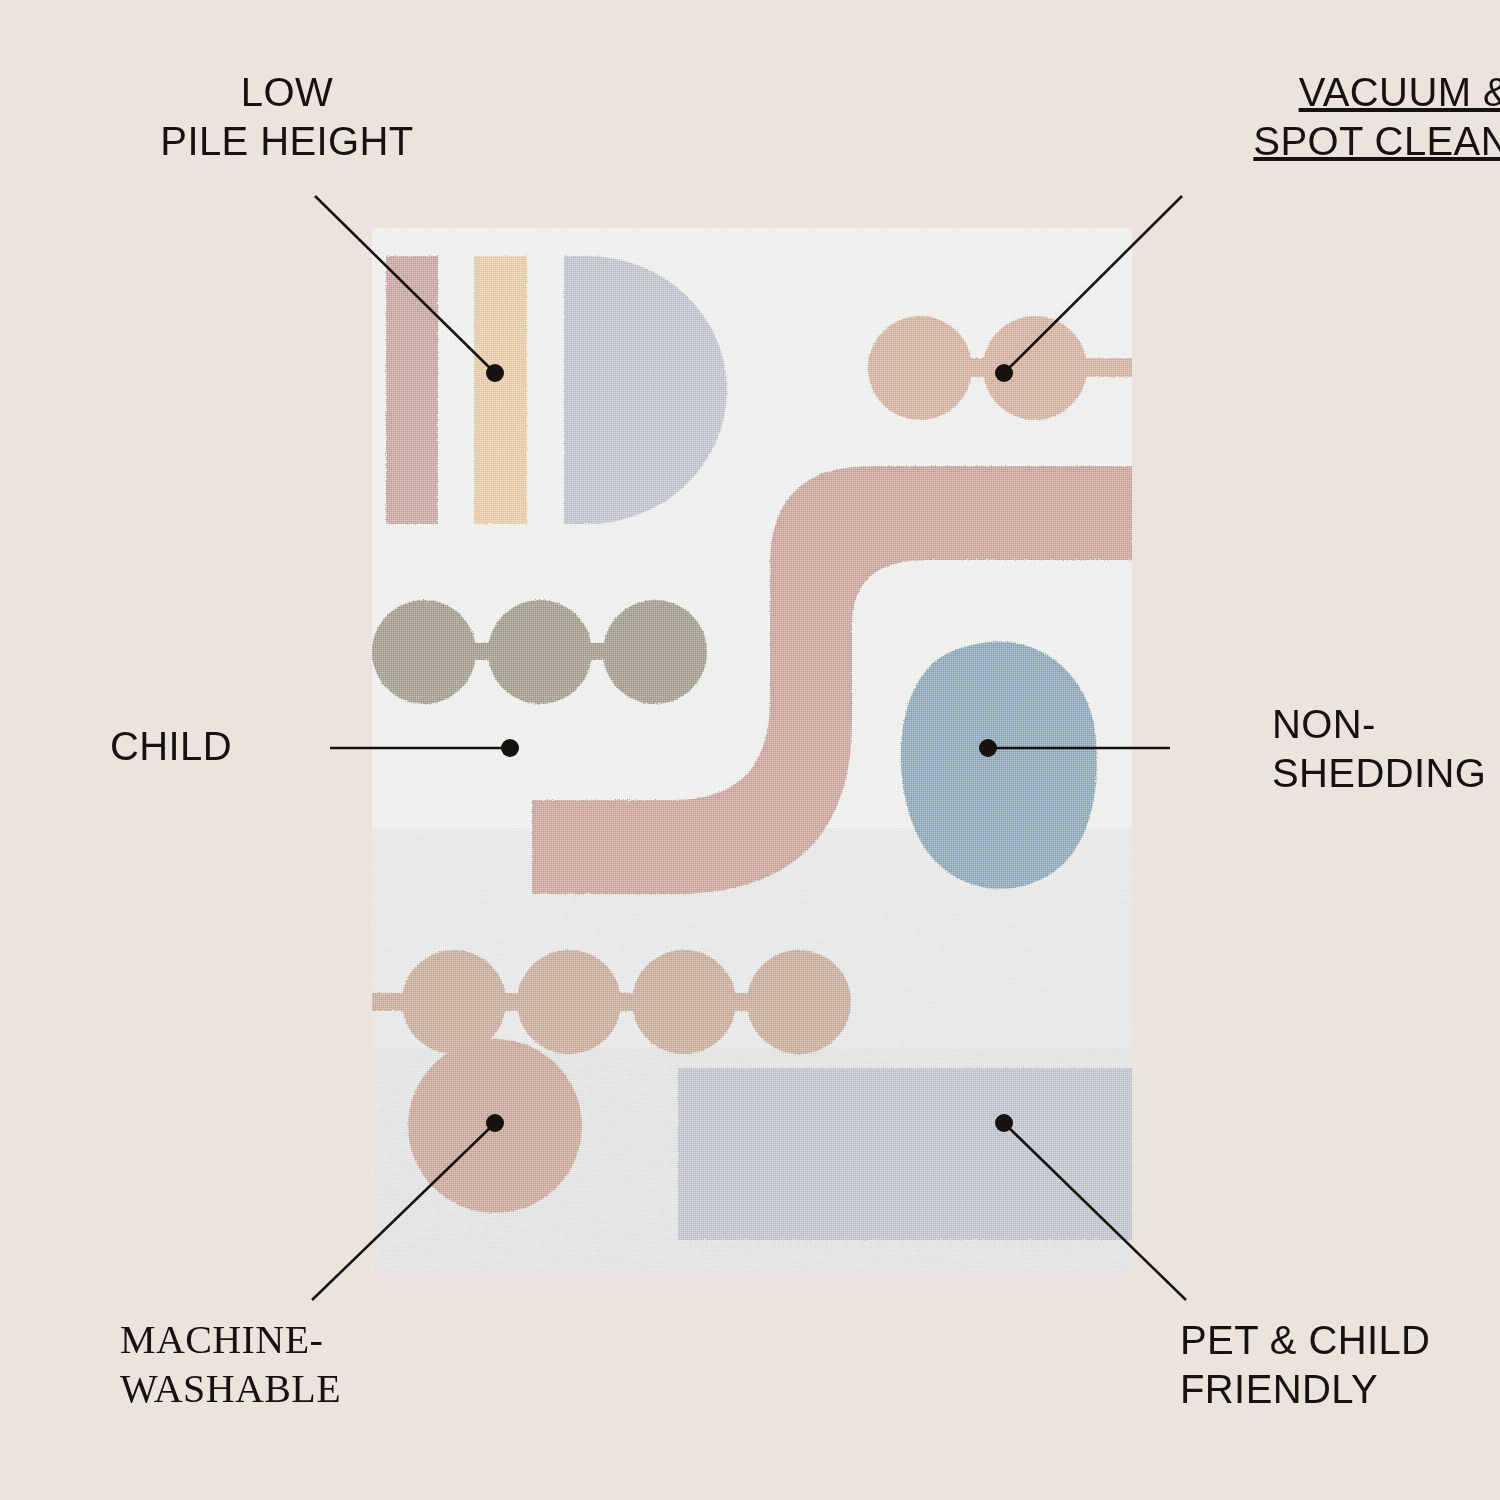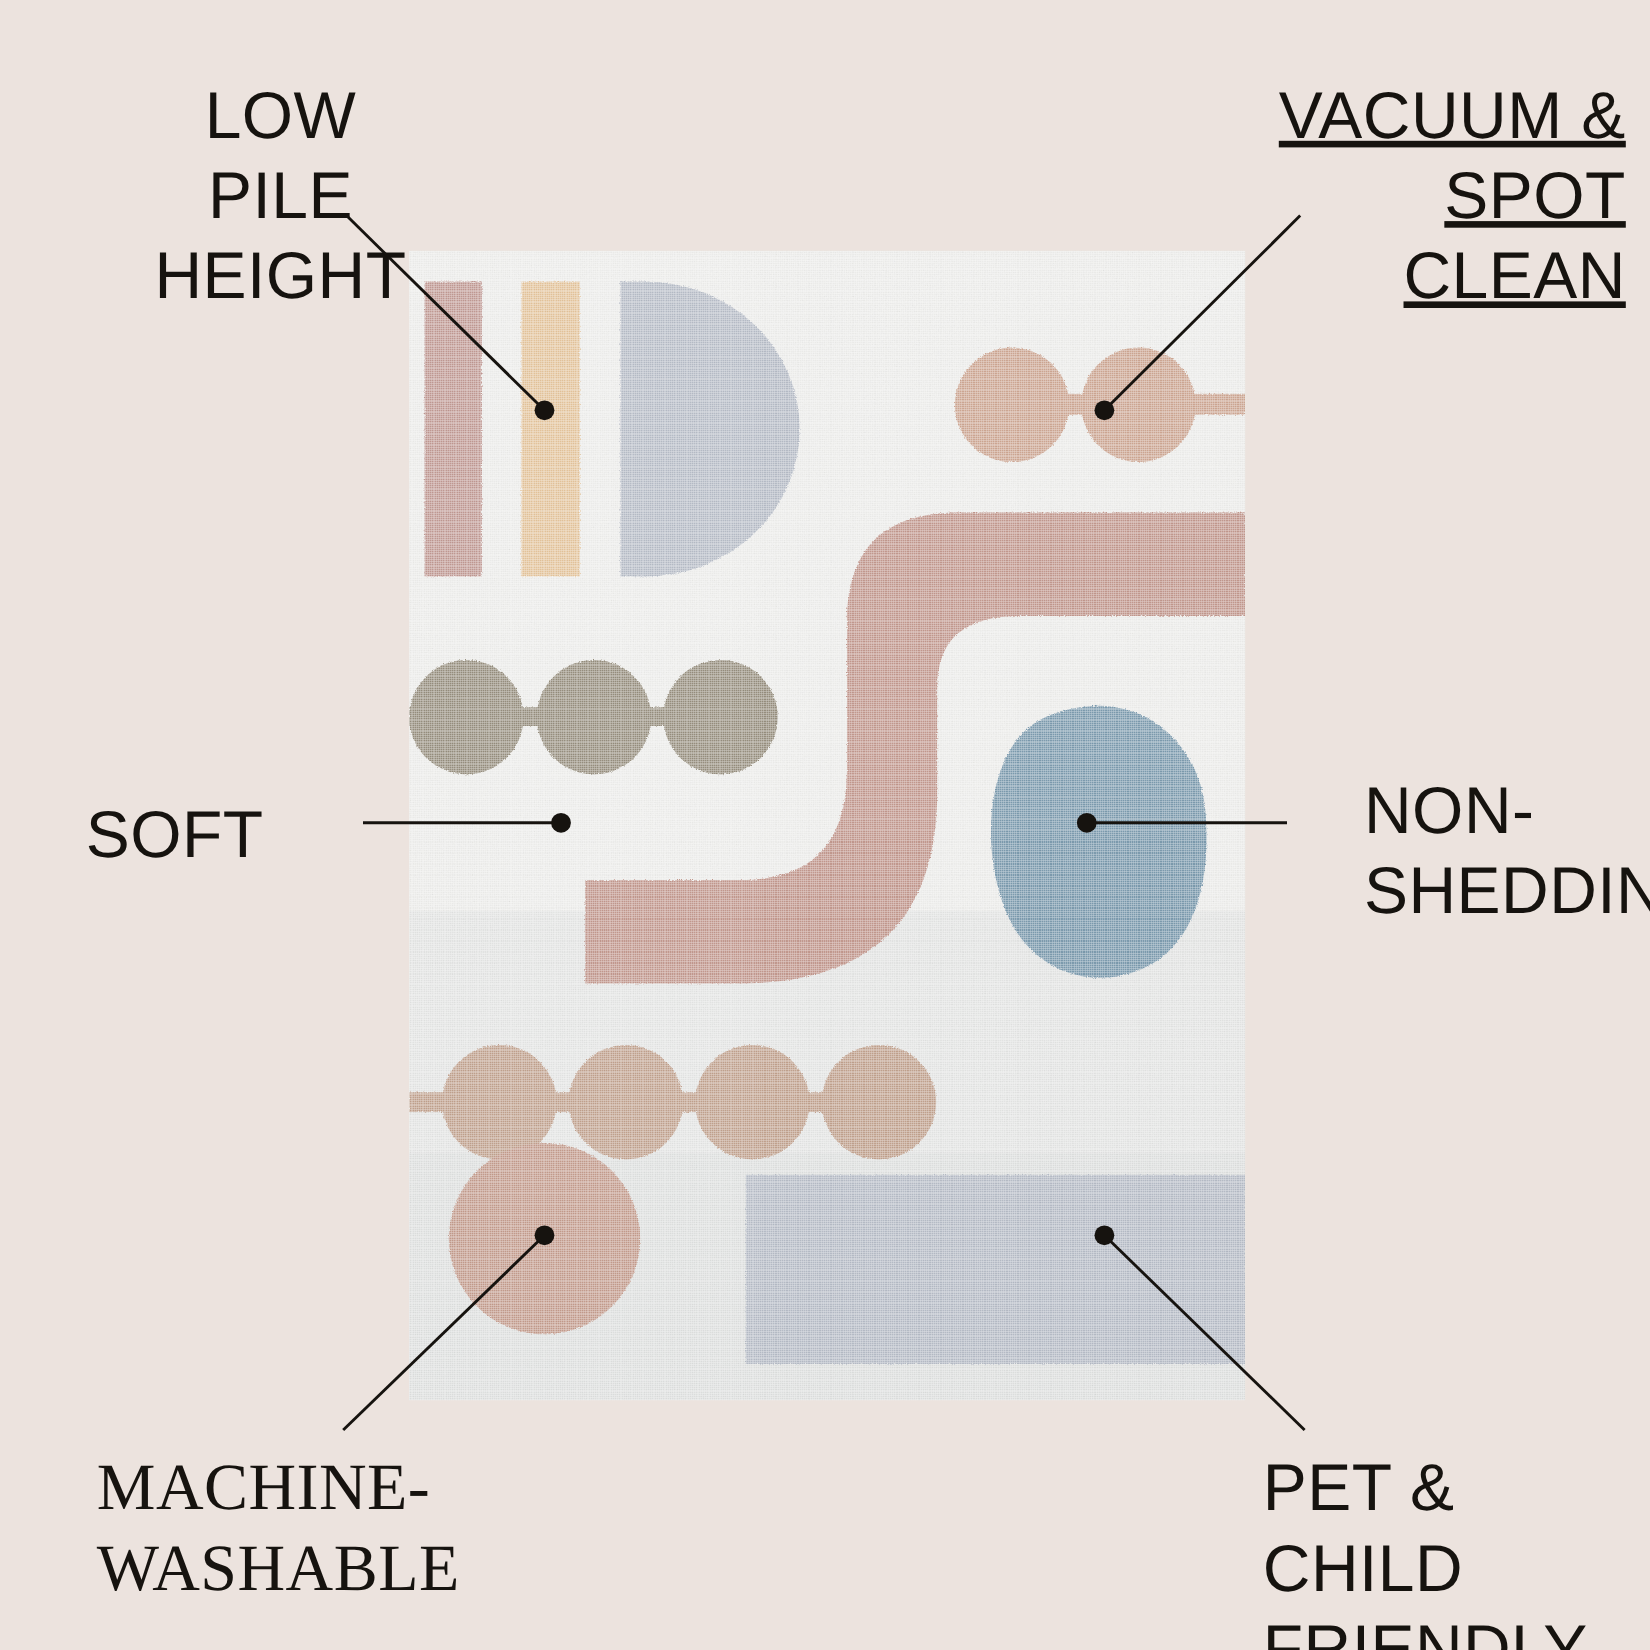--- a/index.html
+++ b/index.html
@@ -19,24 +19,25 @@
     height: 1500px;
     background: #ece3de;
   }
 
   
   .label {
     position: absolute;
     color: #16130f;
     font-family: "Liberation Sans", sans-serif;
     font-weight: 300;
-    font-size: 60px;
+    font-size: 40px;
     line-height: 1.22;
     letter-spacing: 0.4px;
     white-space: pre-line;
+    margin-left: 32px;
   }
   .lbl-low        { left: 78px;  top: 68px;  text-align: center; width: 354px; }
   .lbl-vacuum     { left: 1108px;top: 68px;  text-align: right; width: 370px; text-decoration: underline; }
   .lbl-soft       { left: 78px;  top: 722px; text-align: left;   width: 300px; }
   .lbl-nonshed    { left: 1240px;top: 700px; text-align: left;   width: 250px; }
   .lbl-machine    { left: 88px;  top: 1316px;text-align: left;   width: 420px; font-family: Liberation Serif, serif; }
   .lbl-pet        { left: 1148px;top: 1316px;text-align: left;   width: 360px; }
 
   
   #leaders, #rug-art {
@@ -175,21 +176,21 @@
       <circle cx="988" cy="748" r="9"></circle>
       <circle cx="495" cy="1123" r="9"></circle>
       <circle cx="1004" cy="1123" r="9"></circle>
     </g>
   </svg>
 
   <div class="label lbl-low">LOW
 PILE HEIGHT</div>
   <div class="label lbl-vacuum">VACUUM &amp;
 SPOT CLEAN</div>
-  <div class="label lbl-soft">SOFT</div>
+  <div class="label lbl-soft">CHILD</div>
   <div class="label lbl-nonshed">NON-
 SHEDDING</div>
   <div class="label lbl-machine">MACHINE-
 WASHABLE</div>
   <div class="label lbl-pet">PET &amp; CHILD
 FRIENDLY</div>
 
 </div>
 
 </body></html>

